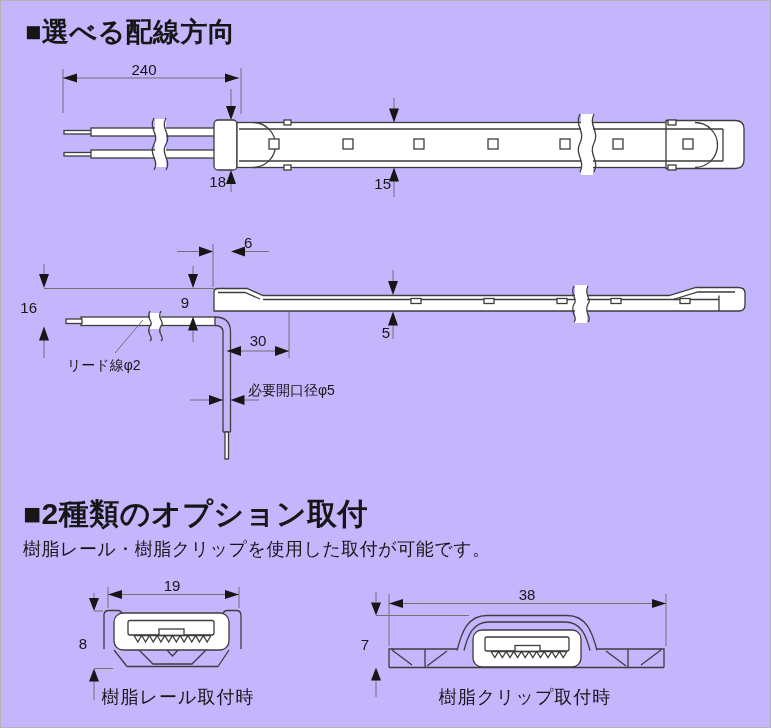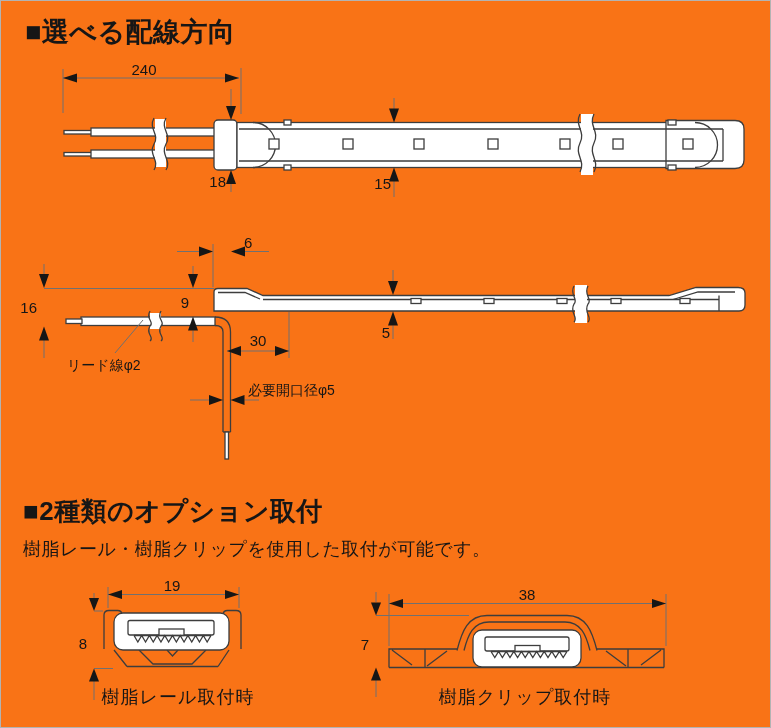--- a/index.html
+++ b/index.html
@@ -1,20 +1,20 @@
 <!DOCTYPE html>
 <html><head>
 <meta charset="utf-8">
 <style>
   html,body{margin:0;padding:0;background:#e8e8e8;}
-  .page{position:relative;width:771px;height:728px;background:#f97316;
+  .page{position:relative;width:771px;height:728px;background:#c4b5fd;
         border:1px solid #b3b3b3;box-sizing:border-box;overflow:hidden;
         font-family:"Liberation Sans",sans-serif;color:#161616;}
   .h1{position:absolute;left:24px;top:13px;font-size:27px;font-weight:bold;letter-spacing:.5px;}
-  .h2{position:absolute;left:22px;top:493px;font-size:26px;font-weight:bold;letter-spacing:.5px;}
+  .h2{position:absolute;left:22px;top:493px;font-size:30px;font-weight:bold;letter-spacing:.5px;}
   .desc{position:absolute;left:22px;top:536px;font-size:18px;letter-spacing:.5px;}
   .caption{position:absolute;font-size:18px;text-align:center;letter-spacing:1px;}
   svg.canvas{position:absolute;left:0;top:0;}
   .ln{stroke:#3d3d3d;stroke-width:1.3;fill:none;}
   .wf{stroke:#3d3d3d;stroke-width:1.3;fill:#ffffff;}
   .dm{stroke:#707070;stroke-width:1;fill:none;}
   .ah{fill:#161616;stroke:none;}
   .wo{fill:#ffffff;stroke:none;}
   text{font-family:"Liberation Sans",sans-serif;fill:#161616;}
   .dim-num{font-size:15px;}

